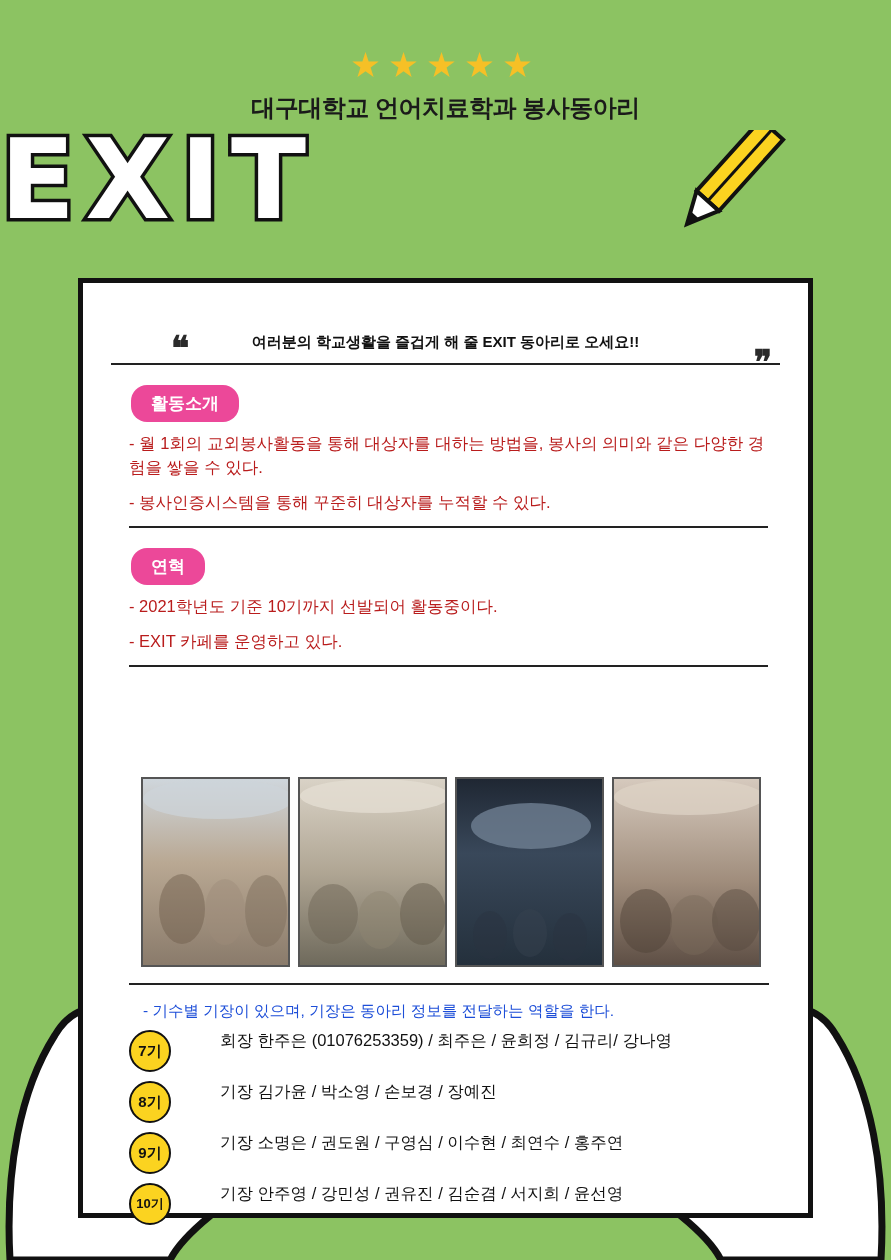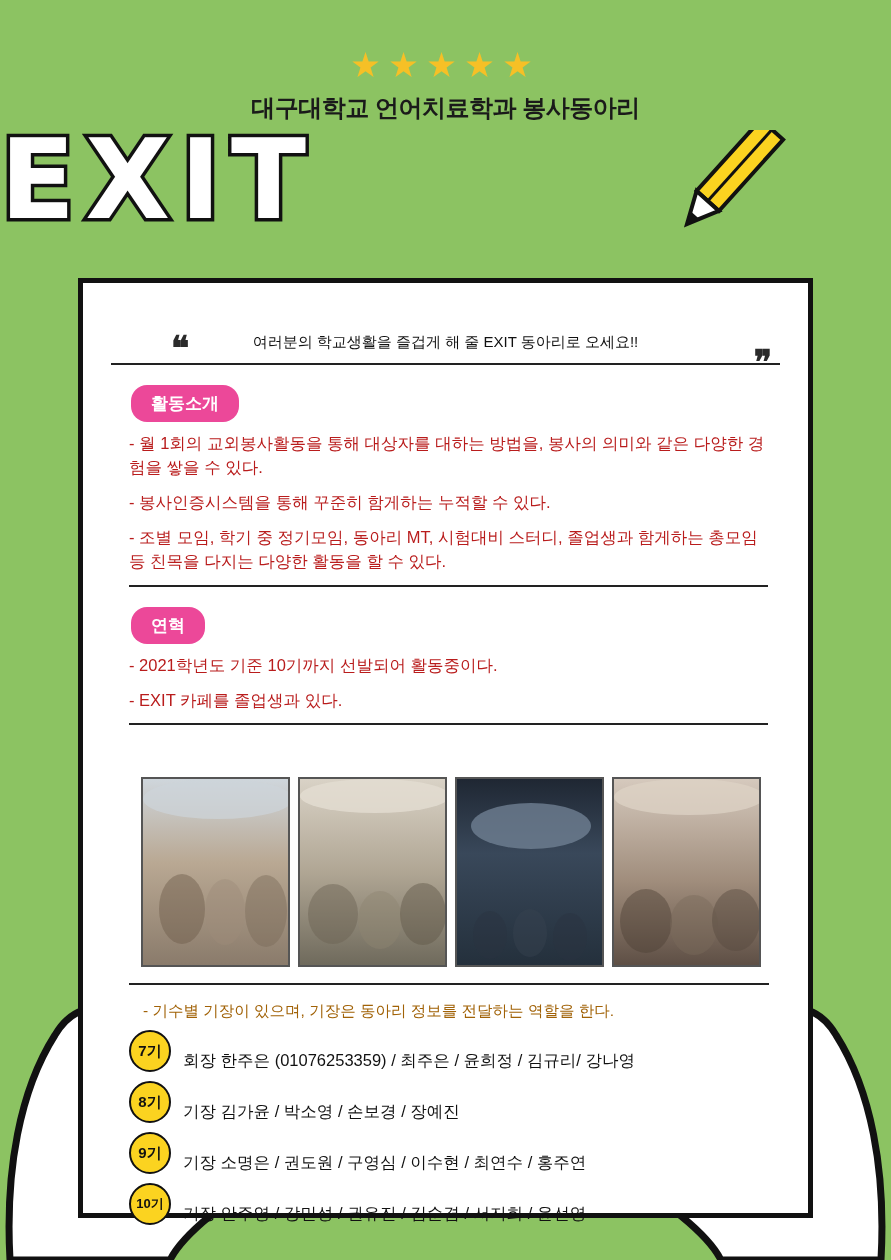--- a/index.html
+++ b/index.html
@@ -103,21 +103,21 @@
   }
   .quote-open { left: 60px; top: 30px; }
   .quote-close { right: 8px; top: 44px; }
   .quote-text {
     position: absolute;
     left: 0; right: 0;
     top: 32px;
     text-align: center;
     font-size: 15px;
     color: #111;
-    font-weight: 400;
+    font-weight: 700;
   }
 
   .pill {
     display: inline-block;
     background: #ec4899;
     color: #ffffff;
     font-size: 17px;
     font-weight: bold;
     border-radius: 16px;
     padding: 7px 20px;
@@ -173,27 +173,28 @@
     left: 46px;
     top: 700px;
     width: 640px;
   }
   .members .rule-top {
     border-top: 2px solid #222;
     margin-bottom: 10px;
   }
   .members .lead {
     font-size: 15.5px;
-    color: #a16207;
+    color: #1d4ed8;
     margin: 16px 0 8px 14px;
   }
   .member-row {
     display: flex;
-    align-items: flex-end;
+    align-items: flex-start;
     margin-bottom: 9px;
+    gap: 37px;
   }
   .badge {
     width: 38px;
     height: 38px;
     border-radius: 50%;
     background: #fbd320;
     border: 2.5px solid #111;
     color: #111;
     font-size: 15px;
     font-weight: bold;
@@ -247,30 +248,29 @@
   <div class="quote-row">
     <span class="quote-mark quote-open">❝</span>
     <span class="quote-text">여러분의 학교생활을 즐겁게 해 줄 EXIT 동아리로 오세요!!</span>
     <span class="quote-mark quote-close">❞</span>
   </div>
 
   
   <div class="pill">활동소개</div>
   <div class="section-body">
     <p>- 월 1회의 교외봉사활동을 통해 대상자를 대하는 방법을, 봉사의 의미와 같은 다양한 경험을 쌓을 수 있다.</p>
-    <p>- 봉사인증시스템을 통해 꾸준히 함게하는 누적할 수 있다.</p>
-    <p>-  조별 모임, 학기 중 정기모임, 동아리 MT, 시험대비 스터디, 졸업생과 함게하는 총모임 등 친목을 다지는 다양한 활동을 할 수 있다.</p>
+    <p>- 봉사인증시스템을 통해 꾸준히 대상자를 누적할 수 있다.</p>
   </div>
   <div class="rule"></div>
 
   
   <div class="pill">연혁</div>
   <div class="section-body">
     <p>- 2021학년도 기준 10기까지 선발되어 활동중이다.</p>
-    <p>- EXIT 카페를 졸업생과 있다.</p>
+    <p>- EXIT 카페를 운영하고 있다.</p>
   </div>
   <div class="rule"></div>
 
   
   <div class="photos">
     <div class="photo p1">
       <div class="blob" style="width:46px;height:70px;background:#6d5b4a;left:16px;top:95px;"></div>
       <div class="blob" style="width:40px;height:66px;background:#9d8c79;left:62px;top:100px;"></div>
       <div class="blob" style="width:42px;height:72px;background:#7a6a58;left:102px;top:96px;"></div>
       <div class="blob" style="width:150px;height:40px;background:#cdd4da;left:0;top:0;opacity:.7;"></div>

